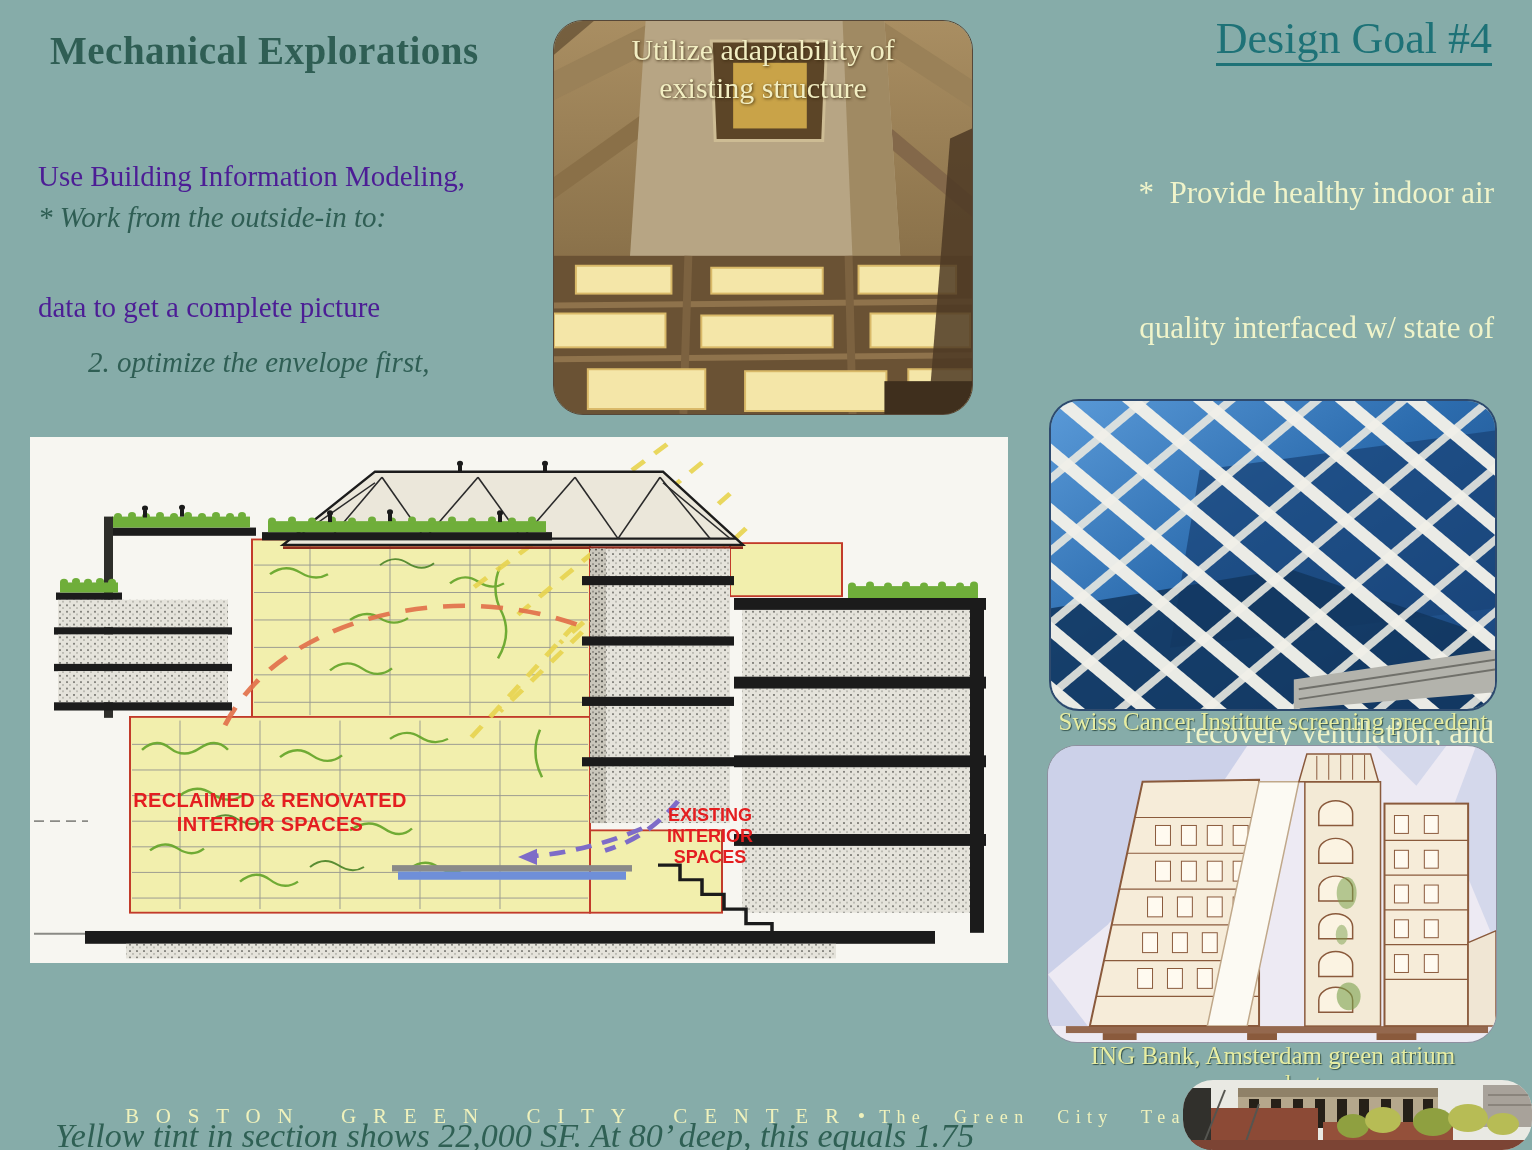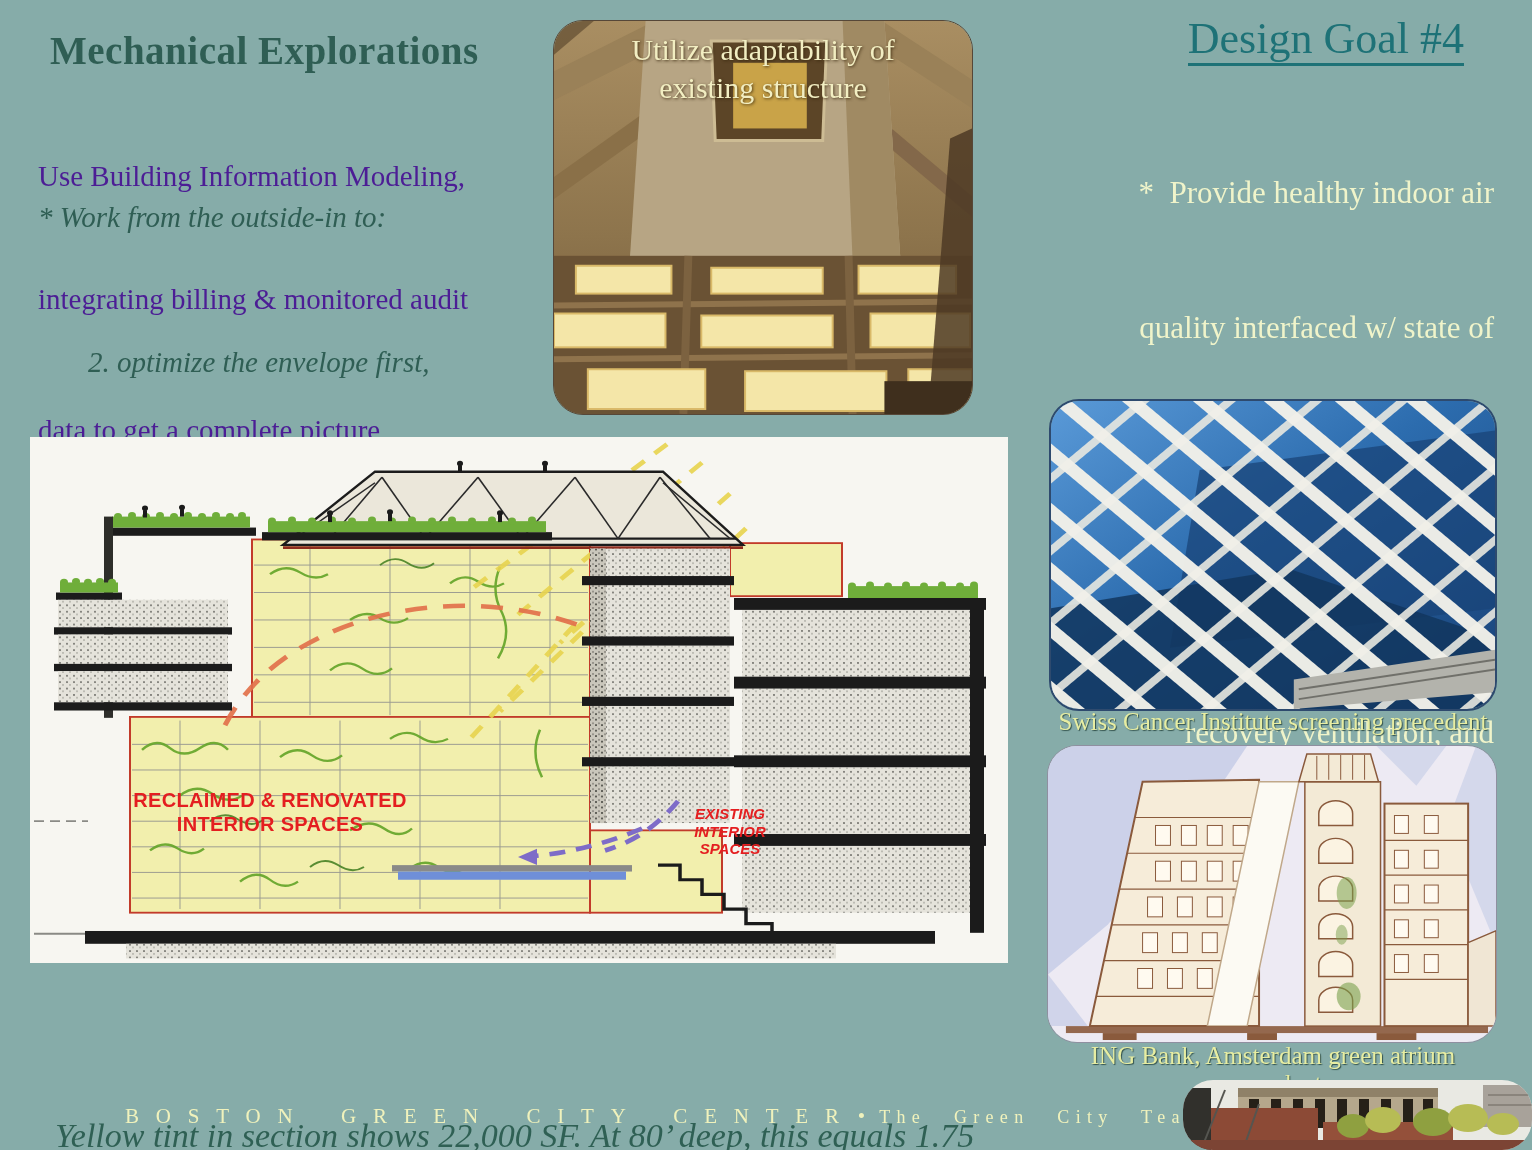--- a/index.html
+++ b/index.html
@@ -35,60 +35,59 @@
   .corner-photo{left:1183px;top:1080px;width:349px;height:70px;}
 
   .photo-caption{
     position:absolute;text-align:center;font-size:25px;color:#e7eda2;
     text-shadow:1px 1px 1px #32524c;
   }
   .swiss-caption{left:1040px;top:708px;width:466px;}
   .ing-caption{left:1040px;top:1042px;width:466px;}
 
   
-  .goal-title-wrap{left:992px;top:16px;width:472px;text-align:right;}
+  .goal-title-wrap{left:1020px;top:16px;width:472px;text-align:right;}
   .goal-title{
     display:inline-block;font-size:44px;color:#1e7277;line-height:1.05;
     border-bottom:3px solid #1e7277;padding-bottom:1px;
   }
   .goal-body{
     left:1010px;top:80px;width:484px;text-align:right;
     font-size:31px;line-height:45px;color:#f0f4ca;white-space:pre;
   }
 
   
   .drawing{left:30px;top:437px;width:978px;height:526px;background:#e5e5e5;}
   .drawing svg{display:block;width:100%;height:100%;}
   .drawing-label{
     position:absolute;color:#e41e20;text-align:center;font-weight:bold;
     font-family:"Liberation Sans", sans-serif;line-height:1.18;
   }
   .label-reclaimed{left:100px;top:352px;width:280px;font-size:20px;letter-spacing:.3px;}
-  .label-existing{left:636px;top:368px;width:128px;font-size:15px;font-style:italic;}
+  .label-existing{left:616px;top:368px;width:128px;font-size:18px;}
 
   
   .bottom-caption{
     left:55px;top:1018px;width:965px;
     font-size:34px;font-style:italic;color:#2f6054;line-height:47px;white-space:pre;
   }
   .footer{left:125px;top:1104px;color:#f0f2bc;white-space:nowrap;}
   .footer-left{font-size:21px;letter-spacing:.8em;word-spacing:.45em;}
   .footer-sep{font-size:21px;margin:0 14px 0 2px;}
   .footer-right{font-size:18px;letter-spacing:.35em;word-spacing:.95em;}
 </style>
 </head>
 <body>
 
 <div class="abs" style="inset:0;">
 
   <h1 class="abs mech-title">Mechanical Explorations</h1>
 
   <div class="abs intro">
     <div>Use Building Information Modeling,</div>
-    <div>integrating billing &amp; monitored audit</div>
     <div class="intro-line3">data to get a complete picture</div>
   </div>
 
   <div class="abs work-note">* Work from the outside-in to:</div>
 
   <div class="abs work-list">
     <div>2. optimize the envelope first,</div>
     <div>2.  then lighting,</div>
     <div>3. then redesign delivery system,</div>
     <div>4.  then equipment.</div>

